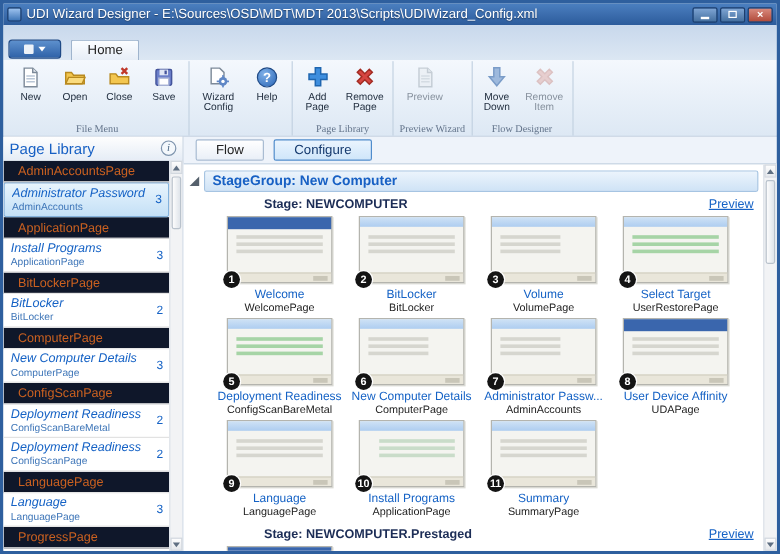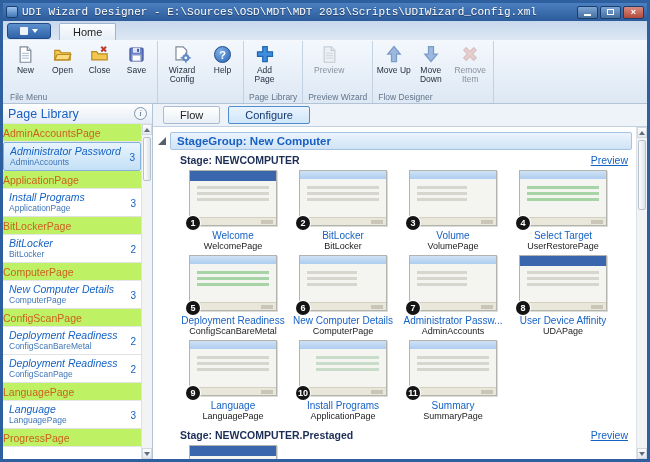--- a/index.html
+++ b/index.html
@@ -2,55 +2,55 @@
 <html><head>
 <meta charset="utf-8">
 <style>
   *{margin:0;padding:0;box-sizing:border-box;font-family:"Liberation Sans","DejaVu Sans",sans-serif;}
   html,body{width:650px;height:462px;overflow:hidden;background:#cfd8e4;}
   .window{width:650px;height:462px;border:3px solid #2e5f9e;display:flex;flex-direction:column;background:#e9f0f8;}
 
   
   .titlebar{height:18px;background:linear-gradient(#4b7fc0,#2c5b9b);display:flex;align-items:center;color:#fff;font-size:11px;padding:0 3px;gap:4px;flex:0 0 auto;}
   .app-ico{width:12px;height:12px;background:linear-gradient(#9ec3ef,#3f76b8);border:1px solid #1d3f6e;border-radius:2px;flex:0 0 auto;}
-  .t-title{flex:1;white-space:nowrap;overflow:hidden;text-shadow:0 1px 1px rgba(0,0,0,.45);font-family:Liberation Mono, monospace;}
+  .t-title{flex:1;white-space:nowrap;overflow:hidden;text-shadow:0 1px 1px rgba(0,0,0,.45);}
   .winbtns{display:flex;gap:2px;}
   .wbtn{width:21px;height:13px;border:1px solid #1c3e6d;border-radius:2px;background:linear-gradient(#7fa5d4,#446f9f);display:flex;align-items:center;justify-content:center;color:#fff;}
   .wbtn.close{background:linear-gradient(#d98b7f,#b14a3a);font-size:9px;font-weight:bold;line-height:1;}
   .g-min{width:7px;height:2px;background:#fff;margin-top:5px;}
   .g-max{width:7px;height:6px;border:1px solid #fff;}
 
   
   .ribbon{flex:0 0 auto;background:#dce7f3;border-bottom:1px solid #b3c3d6;}
-  .tabrow{height:19px;display:flex;align-items:flex-end;padding:0 2px;background:linear-gradient(#c8d8ec,#dce7f3);}
+  .tabrow{height:29px;display:flex;align-items:flex-end;padding:0 2px;background:linear-gradient(#c8d8ec,#dce7f3);}
   .appbtn{width:44px;height:16px;margin:0 2px 1px 2px;border-radius:3px;background:linear-gradient(#5d90cd,#2f62a8);border:1px solid #1f4a86;display:flex;align-items:center;justify-content:center;gap:4px;}
   .appbtn .sq{width:8px;height:8px;background:#fff;opacity:.9;border-radius:1px;}
   .caret{width:0;height:0;border-left:3px solid transparent;border-right:3px solid transparent;border-top:4px solid #fff;}
   .tab{height:17px;padding:0 13px;font-size:11px;line-height:17px;color:#1e1e1e;background:linear-gradient(#fbfdff,#e7eef7);border:1px solid #9fb4cd;border-bottom:none;border-radius:2px 2px 0 0;margin-left:6px;}
   .ribrow{display:flex;align-items:stretch;background:linear-gradient(#f4f8fd,#dde8f4);padding:1px 2px 0;}
   .rgroup{display:flex;flex-direction:column;border-right:1px solid #c3d2e2;padding:0 2px;}
   .rbuttons{display:flex;flex:1;align-items:flex-start;}
-  .rglabel{height:12px;font-size:8.5px;color:#62738a;line-height:12px;white-space:nowrap;padding:0 3px;}
+  .rglabel{height:12px;font-size:8.5px;color:#62738a;text-align:center;line-height:12px;white-space:nowrap;padding:0 3px;font-family:Liberation Serif, serif;}
   .rbtn{width:37px;min-height:50px;display:flex;flex-direction:column;align-items:center;padding-top:2px;gap:1px;border-radius:2px;cursor:default;}
   .rbtn .ric{height:22px;display:flex;align-items:center;justify-content:center;}
   .rbtn .rlbl{font-size:8.5px;color:#1e2b3c;text-align:center;line-height:1.08;}
   .rbtn.disabled{opacity:.5;}
   .helpcircle{width:17px;height:17px;border-radius:50%;background:radial-gradient(circle at 35% 30%,#7fb0e8,#2a66b6);color:#fff;font-size:11px;font-weight:bold;text-align:center;line-height:17px;border:1px solid #1f4a86;}
 
   
   .bodyrow{flex:1;display:flex;min-height:0;background:#fff;}
 
   
   .sidebar{width:150px;flex:0 0 auto;display:flex;flex-direction:column;border-right:1px solid #b3c3d6;background:#fff;}
   .sb-head{height:20px;display:flex;align-items:center;padding:0 5px;background:linear-gradient(#fefefe,#e6edf6);border-bottom:1px solid #dbe4ef;flex:0 0 auto;}
   .sb-title{flex:1;font-size:12.5px;color:#1760c4;}
   .info{width:13px;height:13px;border-radius:50%;border:1px solid #7d93ad;color:#4a6785;font-size:9px;font-style:italic;font-family:"Liberation Serif","DejaVu Serif",serif;text-align:center;line-height:11px;background:#f4f8fc;}
   .sb-body{flex:1;display:flex;min-height:0;}
   .slist{flex:1;overflow:hidden;}
-  .sheader{font-size:10.5px;color:#cb6120;padding:3px 0 2px;border-bottom:1px solid #e6e6e6;background:#bef264;}
+  .sheader{font-size:10.5px;color:#cb6120;padding:3px 12px 2px;border-bottom:1px solid #e6e6e6;background:#0f172a;}
   .sitem{position:relative;padding:2px 18px 3px 6px;border-bottom:1px solid #e2e2e2;background:#fff;}
   .si-title{font-size:10.5px;color:#1562c5;white-space:nowrap;overflow:hidden;font-style:italic;}
   .si-sub{font-size:8.5px;color:#3f76b8;}
   .si-count{position:absolute;right:5px;top:50%;transform:translateY(-50%);font-size:10px;color:#1562c5;}
   .sitem.selected{background:linear-gradient(#e8f4fd,#c4e0f6);border:1px solid #84b2dc;border-radius:2px;}
 
   
   .vscroll{width:11px;flex:0 0 auto;background:#f2f3f5;border-left:1px solid #dde2e8;display:flex;flex-direction:column;}
   .sarrow{height:11px;flex:0 0 auto;display:flex;align-items:center;justify-content:center;background:linear-gradient(#fdfdfd,#e5e8ec);border:1px solid #d2d8df;}
   .tri-up{width:0;height:0;border-left:3px solid transparent;border-right:3px solid transparent;border-bottom:4px solid #5f6f82;}
@@ -63,21 +63,21 @@
   .tabsrow{height:22px;flex:0 0 auto;display:flex;align-items:center;gap:8px;padding-left:10px;}
   .mtab{font-size:11px;padding:2px 16px;border:1px solid #a9bcd2;background:linear-gradient(#ffffff,#e9eff7);color:#222;border-radius:2px;}
   .mtab.active{border-color:#4f8ccc;background:linear-gradient(#eaf4fe,#cfe6fa);color:#14396e;}
   .flowwrap{flex:1;display:flex;min-height:0;border-top:1px solid #c2d1e2;background:#fff;}
   .flow{flex:1;min-width:0;overflow:hidden;padding:4px 2px 0 5px;}
   .sg-row{display:flex;align-items:center;gap:4px;margin:1px 2px 2px 0;}
   .expander{width:0;height:0;border-left:8px solid transparent;border-bottom:8px solid #55606c;}
   .sg-bar{flex:1;height:18px;background:linear-gradient(#ecf4fc,#cfe3f6);border:1px solid #a6c4e2;border-radius:2px;display:flex;align-items:center;padding:0 6px;font-size:11.5px;font-weight:bold;color:#1760c4;}
   .stage{padding-left:22px;padding-right:4px;}
   .stage-head{display:flex;align-items:center;margin:4px 2px 4px 0;}
-  .stage-label{flex:1;font-size:10.5px;font-weight:bold;color:#1c2d56;}
+  .stage-label{flex:1;font-size:10.5px;font-weight:bold;color:#1c2d56;margin-left:40px;}
   .preview-link{font-size:10.5px;color:#1562c5;text-decoration:underline;}
   .cards{display:flex;flex-wrap:wrap;}
   .card{width:106px;margin:0 4px 4px 0;text-align:center;}
   .thumb{position:relative;width:88px;height:56px;margin:0 auto;background:#f4f4f0;border:1px solid #b4b4ae;box-shadow:1px 1px 0 #dcdcd6;}
   .mini-head{position:absolute;top:0;left:0;right:0;height:8px;background:linear-gradient(#cfe2f5,#aecdf0);}
   .t-dark .mini-head{background:#3a66ad;height:10px;}
   .mini-body{position:absolute;top:12px;left:0;right:0;bottom:10px;}
   .mini-body i{display:block;height:3px;margin:3px 7px;background:#d6d6cf;}
   .t-green .mini-body i{background:#a6d4a6;}
   .t-form .mini-body i{width:58%;margin-left:7px;}
@@ -195,20 +195,28 @@
       <div class="rgroup">
         <div class="rbuttons">
           <div class="rbtn">
             <span class="ric">
               <svg width="20" height="20" viewBox="0 0 16 16">
                   <path d="M6.2 2h3.6v4.2H14v3.6H9.8V14H6.2V9.8H2V6.2h4.2z" fill="#3e8ede" stroke="#1f66b0"></path>
                 </svg>
             </span>
             <span class="rlbl">Add Page</span>
           </div>
+          <div class="rbtn" style="width:42px">
+            <span class="ric">
+              <svg width="20" height="20" viewBox="0 0 16 16">
+                  <path d="M3 5l2-2 3 3 3-3 2 2-3 3 3 3-2 2-3-3-3 3-2-2 3-3z" fill="#d64541" stroke="#a22b22"></path>
+                </svg>
+            </span>
+            <span class="rlbl">Remove Page</span>
+          </div>
         </div>
         <div class="rglabel">Page Library</div>
       </div>
 
       <div class="rgroup">
         <div class="rbuttons">
           <div class="rbtn disabled" style="width:48px">
             <span class="ric">
               <svg width="19" height="19" viewBox="0 0 16 16">
                   <path d="M3.5 1.5h6l3 3v10h-9z" fill="#e9edf1" stroke="#9aa5af"></path>
@@ -217,28 +225,20 @@
                 </svg>
             </span>
             <span class="rlbl">Preview</span>
           </div>
         </div>
         <div class="rglabel">Preview Wizard</div>
       </div>
 
       <div class="rgroup">
         <div class="rbuttons">
-          <div class="rbtn">
-            <span class="ric">
-              <svg width="20" height="20" viewBox="0 0 16 16">
-                  <path d="M8 2l5 6h-3v6H6V8H3z" fill="#9db9dd" stroke="#7a9cc8"></path>
-                </svg>
-            </span>
-            <span class="rlbl">Move Up</span>
-          </div>
           <div class="rbtn">
             <span class="ric">
               <svg width="20" height="20" viewBox="0 0 16 16">
                   <path d="M8 14l5-6h-3V2H6v6H3z" fill="#9db9dd" stroke="#7a9cc8"></path>
                 </svg>
             </span>
             <span class="rlbl">Move Down</span>
           </div>
           <div class="rbtn disabled" style="width:42px">
             <span class="ric">

